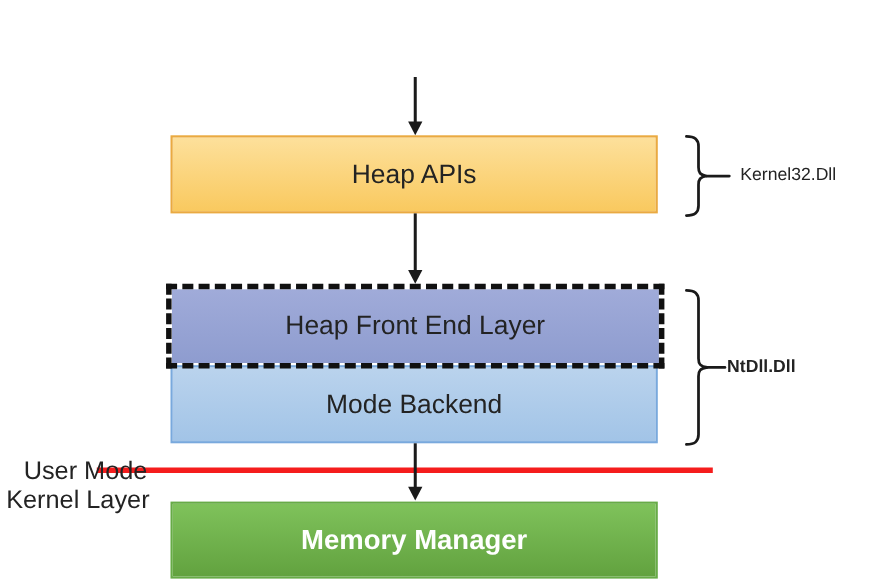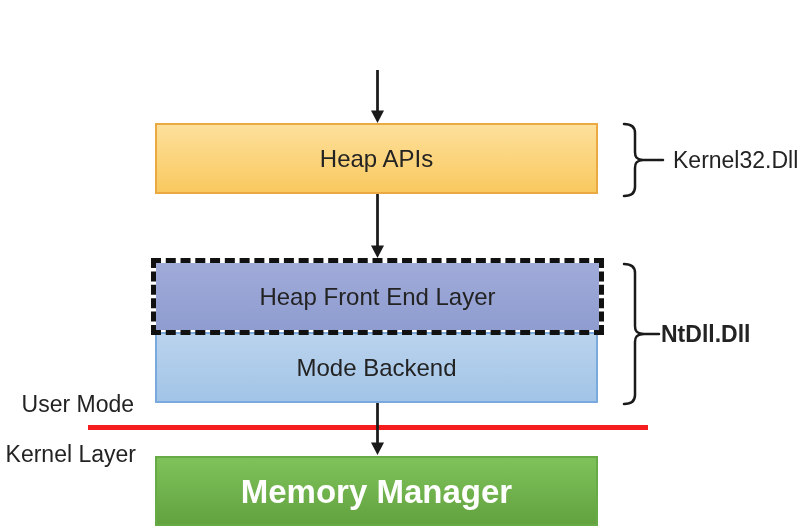--- a/index.html
+++ b/index.html
@@ -44,34 +44,34 @@
   #box-backend {
     left:155px; top:332px; width:443px; height:71px;
     border:2px solid var(--backend-border);
     background:linear-gradient(180deg, var(--backend-fill-top), var(--backend-fill-bottom));
     z-index:1;
   }
   #box-memory {
     left:155px; top:456px; width:443px; height:70px;
     border:2px solid var(--memory-border);
     background:linear-gradient(180deg, var(--memory-fill-top), var(--memory-fill-bottom));
-    color:var(--memory-text); font-weight:600; font-size:33px;
+    color:var(--memory-text); font-weight:600; font-size:25px;
     z-index:1;
   }
   .side-label {
-    position:absolute; font-size:23px; line-height:26px; white-space:nowrap;
+    position:absolute; font-size:16px; line-height:26px; white-space:nowrap;
     color:var(--text-color); z-index:4;
   }
   #label-kernel32 { left:673px; top:147px; }
   #label-ntdll    { left:661px; top:321px;font-weight:bold; }
   .mode-label {
     position:absolute; left:0; width:134px; text-align:right;
     font-size:23px; line-height:27px; white-space:nowrap; color:var(--text-color); z-index:4;
   }
-  #label-user-mode   { top:391px;text-align:right; }
+  #label-user-mode   { top:414px;text-align:right; }
   #label-kernel-mode { top:441px; width:136px; }
   #divider-line {
     position:absolute; left:88px; top:425px; width:560px; height:5px;
     background:var(--divider-red); z-index:2;
   }
   #overlay { position:absolute; left:0; top:0; z-index:5; pointer-events:none; }
   #overlay .stroke { stroke:var(--line-black); fill:none; stroke-width:2.75; }
   #overlay .head   { fill:var(--line-black); stroke:none; }
   #overlay .bracket { stroke:var(--line-black); fill:none; stroke-width:2.5;
                       stroke-linecap:round; stroke-linejoin:round; }

